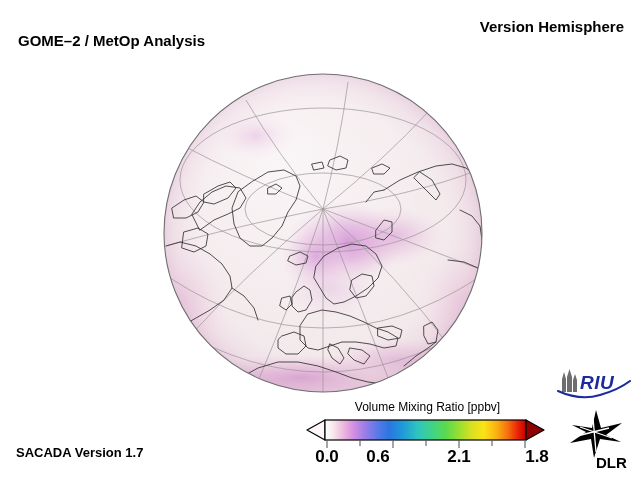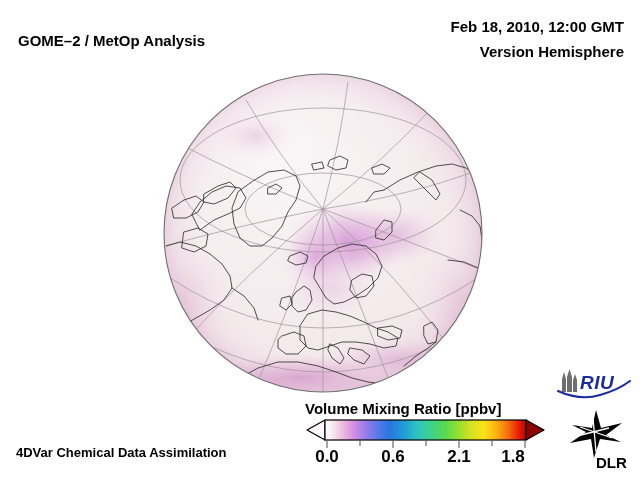--- a/index.html
+++ b/index.html
@@ -73,22 +73,23 @@
     left: 305px;
     top: 400px;
     width: 245px;
     height: 72px;
   }
   #colorbar-title {
     position: absolute;
     left: 0;
     top: 0;
     width: 245px;
-    font-size: 15px;
-    font-weight: bold;
+    text-align: center;
+    font-size: 12px;
+    font-weight: normal;
     white-space: nowrap;
   }
   #colorbar-svg {
     position: absolute;
     left: 0;
     top: 19px;
   }
   #colorbar-ticklabels {
     position: absolute;
     left: 0;
@@ -121,21 +122,20 @@
   }
 </style>
 </head>
 <body>
 
 <div id="header-left">
   <div class="hline">GOME–2 / MetOp Analysis</div>
 </div>
 
 <div id="header-right">
-  <div class="hline">Feb 18, 2010, 12:00 GMT</div>
   <div class="hline">Version Hemisphere</div>
 </div>
 
 <div id="globe-panel">
   <svg id="globe-svg" width="640" height="345" viewBox="0 0 640 345">
     <defs>
       <clipPath id="globeClip">
         <circle cx="323" cy="173" r="159"></circle>
       </clipPath>
 
@@ -285,21 +285,21 @@
 
       <path d="M 268 128 L 276 124 L 282 128 L 276 134 L 268 134 Z"></path>
       <path d="M 372 108 L 382 104 L 390 108 L 384 114 L 374 114 Z"></path>
     </g>
 
     <circle cx="323" cy="173" r="159" fill="none" stroke="#6f6f6f" stroke-width="1.1"></circle>
   </svg>
 </div>
 
 <div id="footer-left">
-  <div class="fline">4DVar Chemical Data Assimilation</div>
+  <div class="fline">SACADA Version 1.7</div>
 </div>
 
 <div id="colorbar-block">
   <div id="colorbar-title">Volume Mixing Ratio [ppbv]</div>
 
   <svg id="colorbar-svg" width="245" height="30" viewBox="0 0 245 30">
     <defs>
       <linearGradient id="cbGrad" x1="0%" y1="0%" x2="100%" y2="0%">
         <stop offset="0%" stop-color="#ffffff"></stop>
         <stop offset="4%" stop-color="#f6e8ee"></stop>
@@ -334,23 +334,23 @@
       <line x1="88" y1="21" x2="88" y2="29"></line>
       <line x1="121" y1="21" x2="121" y2="27"></line>
       <line x1="154" y1="21" x2="154" y2="29"></line>
       <line x1="187" y1="21" x2="187" y2="27"></line>
       <line x1="220" y1="21" x2="220" y2="29"></line>
     </g>
   </svg>
 
   <div id="colorbar-ticklabels">
     <span class="cb-tick" style="left:22px;">0.0</span>
-    <span class="cb-tick" style="left:88px;text-align:center;">0.6</span>
+    <span class="cb-tick" style="left:73px;text-align:center;">0.6</span>
     <span class="cb-tick" style="left:154px;">2.1</span>
-    <span class="cb-tick" style="left:208px;">1.8</span>
+    <span class="cb-tick" style="left:232px;">1.8</span>
   </div>
 </div>
 
 <svg id="logo-riu" width="76" height="34" viewBox="0 0 76 34">
 
   <g fill="#6e6e6e">
     <path d="M 6 24 L 6 11 L 8 4 L 10 11 L 10 24 Z"></path>
     <path d="M 11 24 L 11 9 L 13.5 1 L 16 9 L 16 24 Z"></path>
     <path d="M 17 24 L 17 12 L 19 6 L 21 12 L 21 24 Z"></path>
   </g>

